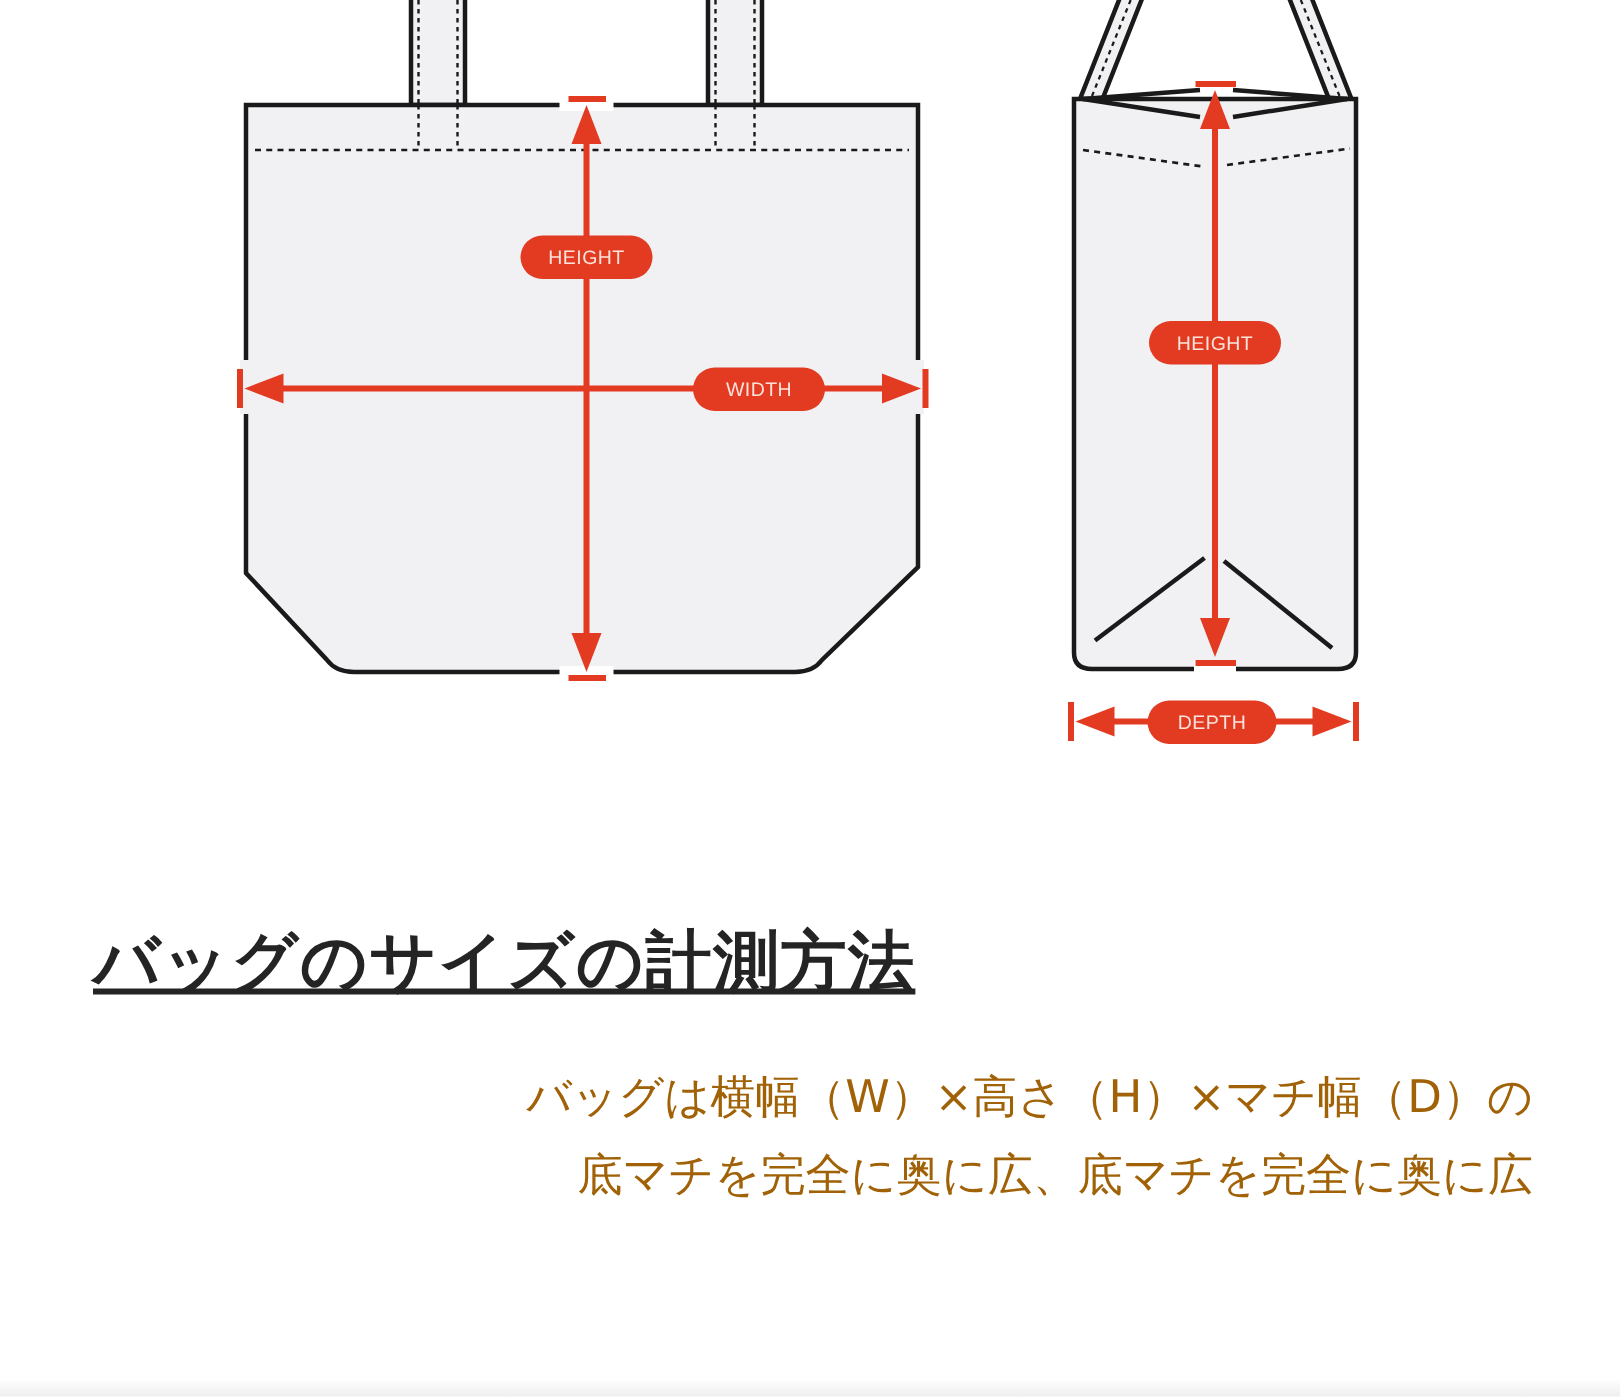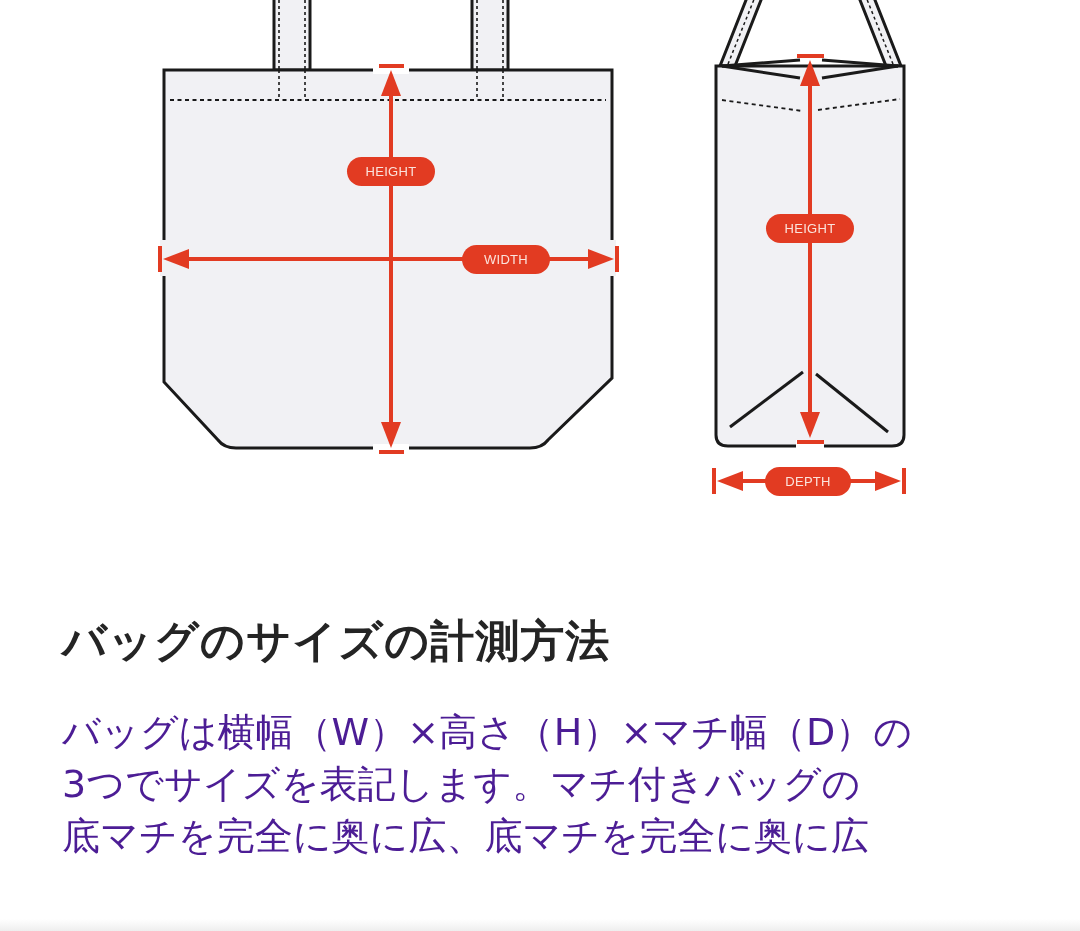--- a/index.html
+++ b/index.html
@@ -3,24 +3,24 @@
 <meta charset="utf-8">
 <style>
   html, body { margin: 0; padding: 0; background: #ffffff; }
   body { width: 1080px; height: 931px; position: relative; overflow: hidden;
          font-family: "DejaVu Sans", "Liberation Sans", sans-serif; }
   #diagram { position: absolute; left: 0; top: 0; width: 1080px; height: 560px; }
   .label-text { font-family: "Liberation Sans", "DejaVu Sans", sans-serif;
                 font-size: 13px; fill: #fbe3dc; letter-spacing: 0.3px; }
   .title { position: absolute; left: 62px; top: 612px; margin: 0;
            font-size: 44px; font-weight: bold; color: #242424; letter-spacing: 1px;
-           font-family: "DejaVu Sans", sans-serif; }
+           font-family: "DejaVu Sans", sans-serif; text-decoration: underline; }
   .body-text { position: absolute; left: 62px; top: 706px; width: 960px; margin: 0;
-               font-size: 38px; line-height: 52px; color: #4c1d95;
-               font-family: "DejaVu Sans", sans-serif; }
+               font-size: 30px; line-height: 52px; color: #a16207;
+               font-family: "DejaVu Sans", sans-serif; text-align: right; }
   .body-text span { display: block; white-space: nowrap; }
   .bottom-bar { position: absolute; left: 0; bottom: 0; width: 1080px; height: 12px;
                 background: linear-gradient(#ffffff, #eeeeee); }
 </style>
 </head>
 <body>
 
 <svg id="diagram" viewBox="0 0 1080 560" xmlns="http://www.w3.org/2000/svg">
   <defs>
     <marker id="arrowR" markerWidth="8" markerHeight="8" refX="7" refY="4" orient="auto" markerUnits="userSpaceOnUse">
@@ -127,17 +127,16 @@
   <g>
     <rect x="765" y="467" width="86" height="29" rx="14.5" fill="#e23b22"></rect>
     <text class="label-text" x="808" y="486" text-anchor="middle">DEPTH</text>
   </g>
 </svg>
 
 <h1 class="title">バッグのサイズの計測方法</h1>
 
 <div class="body-text">
   <span>バッグは横幅（W）×高さ（H）×マチ幅（D）の</span>
-  <span>3つでサイズを表記します。マチ付きバッグの</span>
   <span>底マチを完全に奥に広、底マチを完全に奥に広</span>
 </div>
 
 <div class="bottom-bar"></div>
 
 </body></html>

